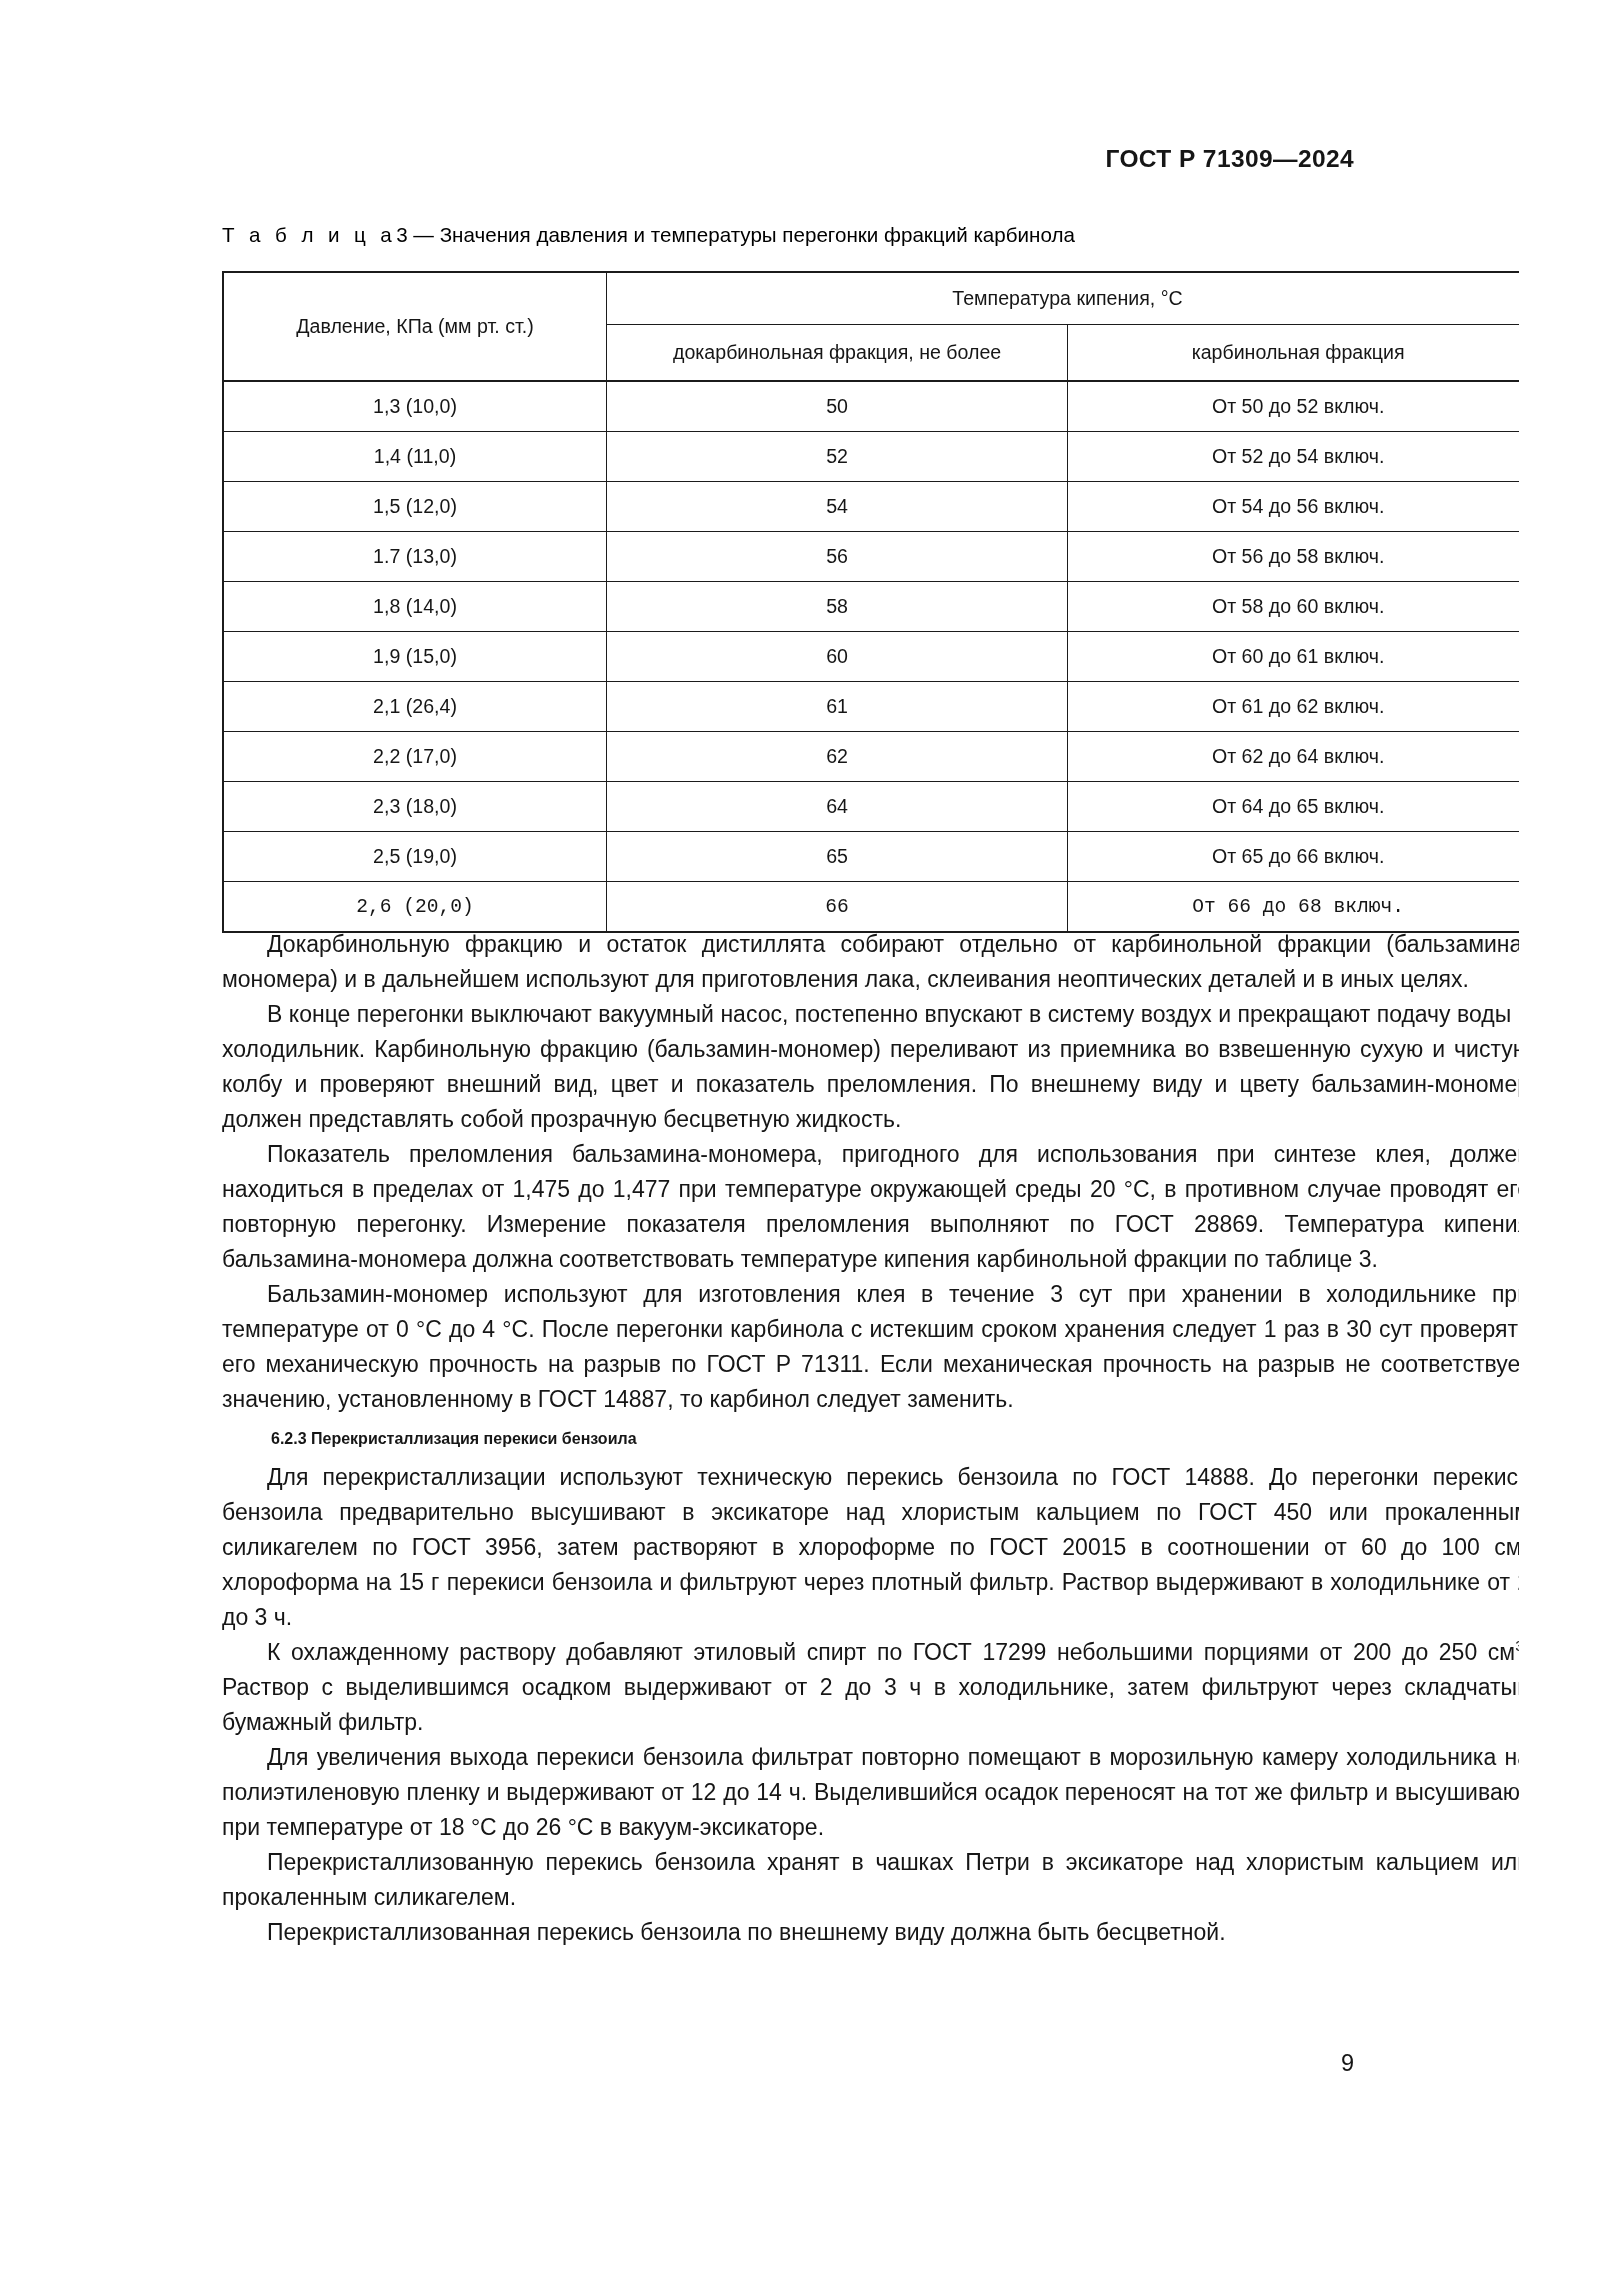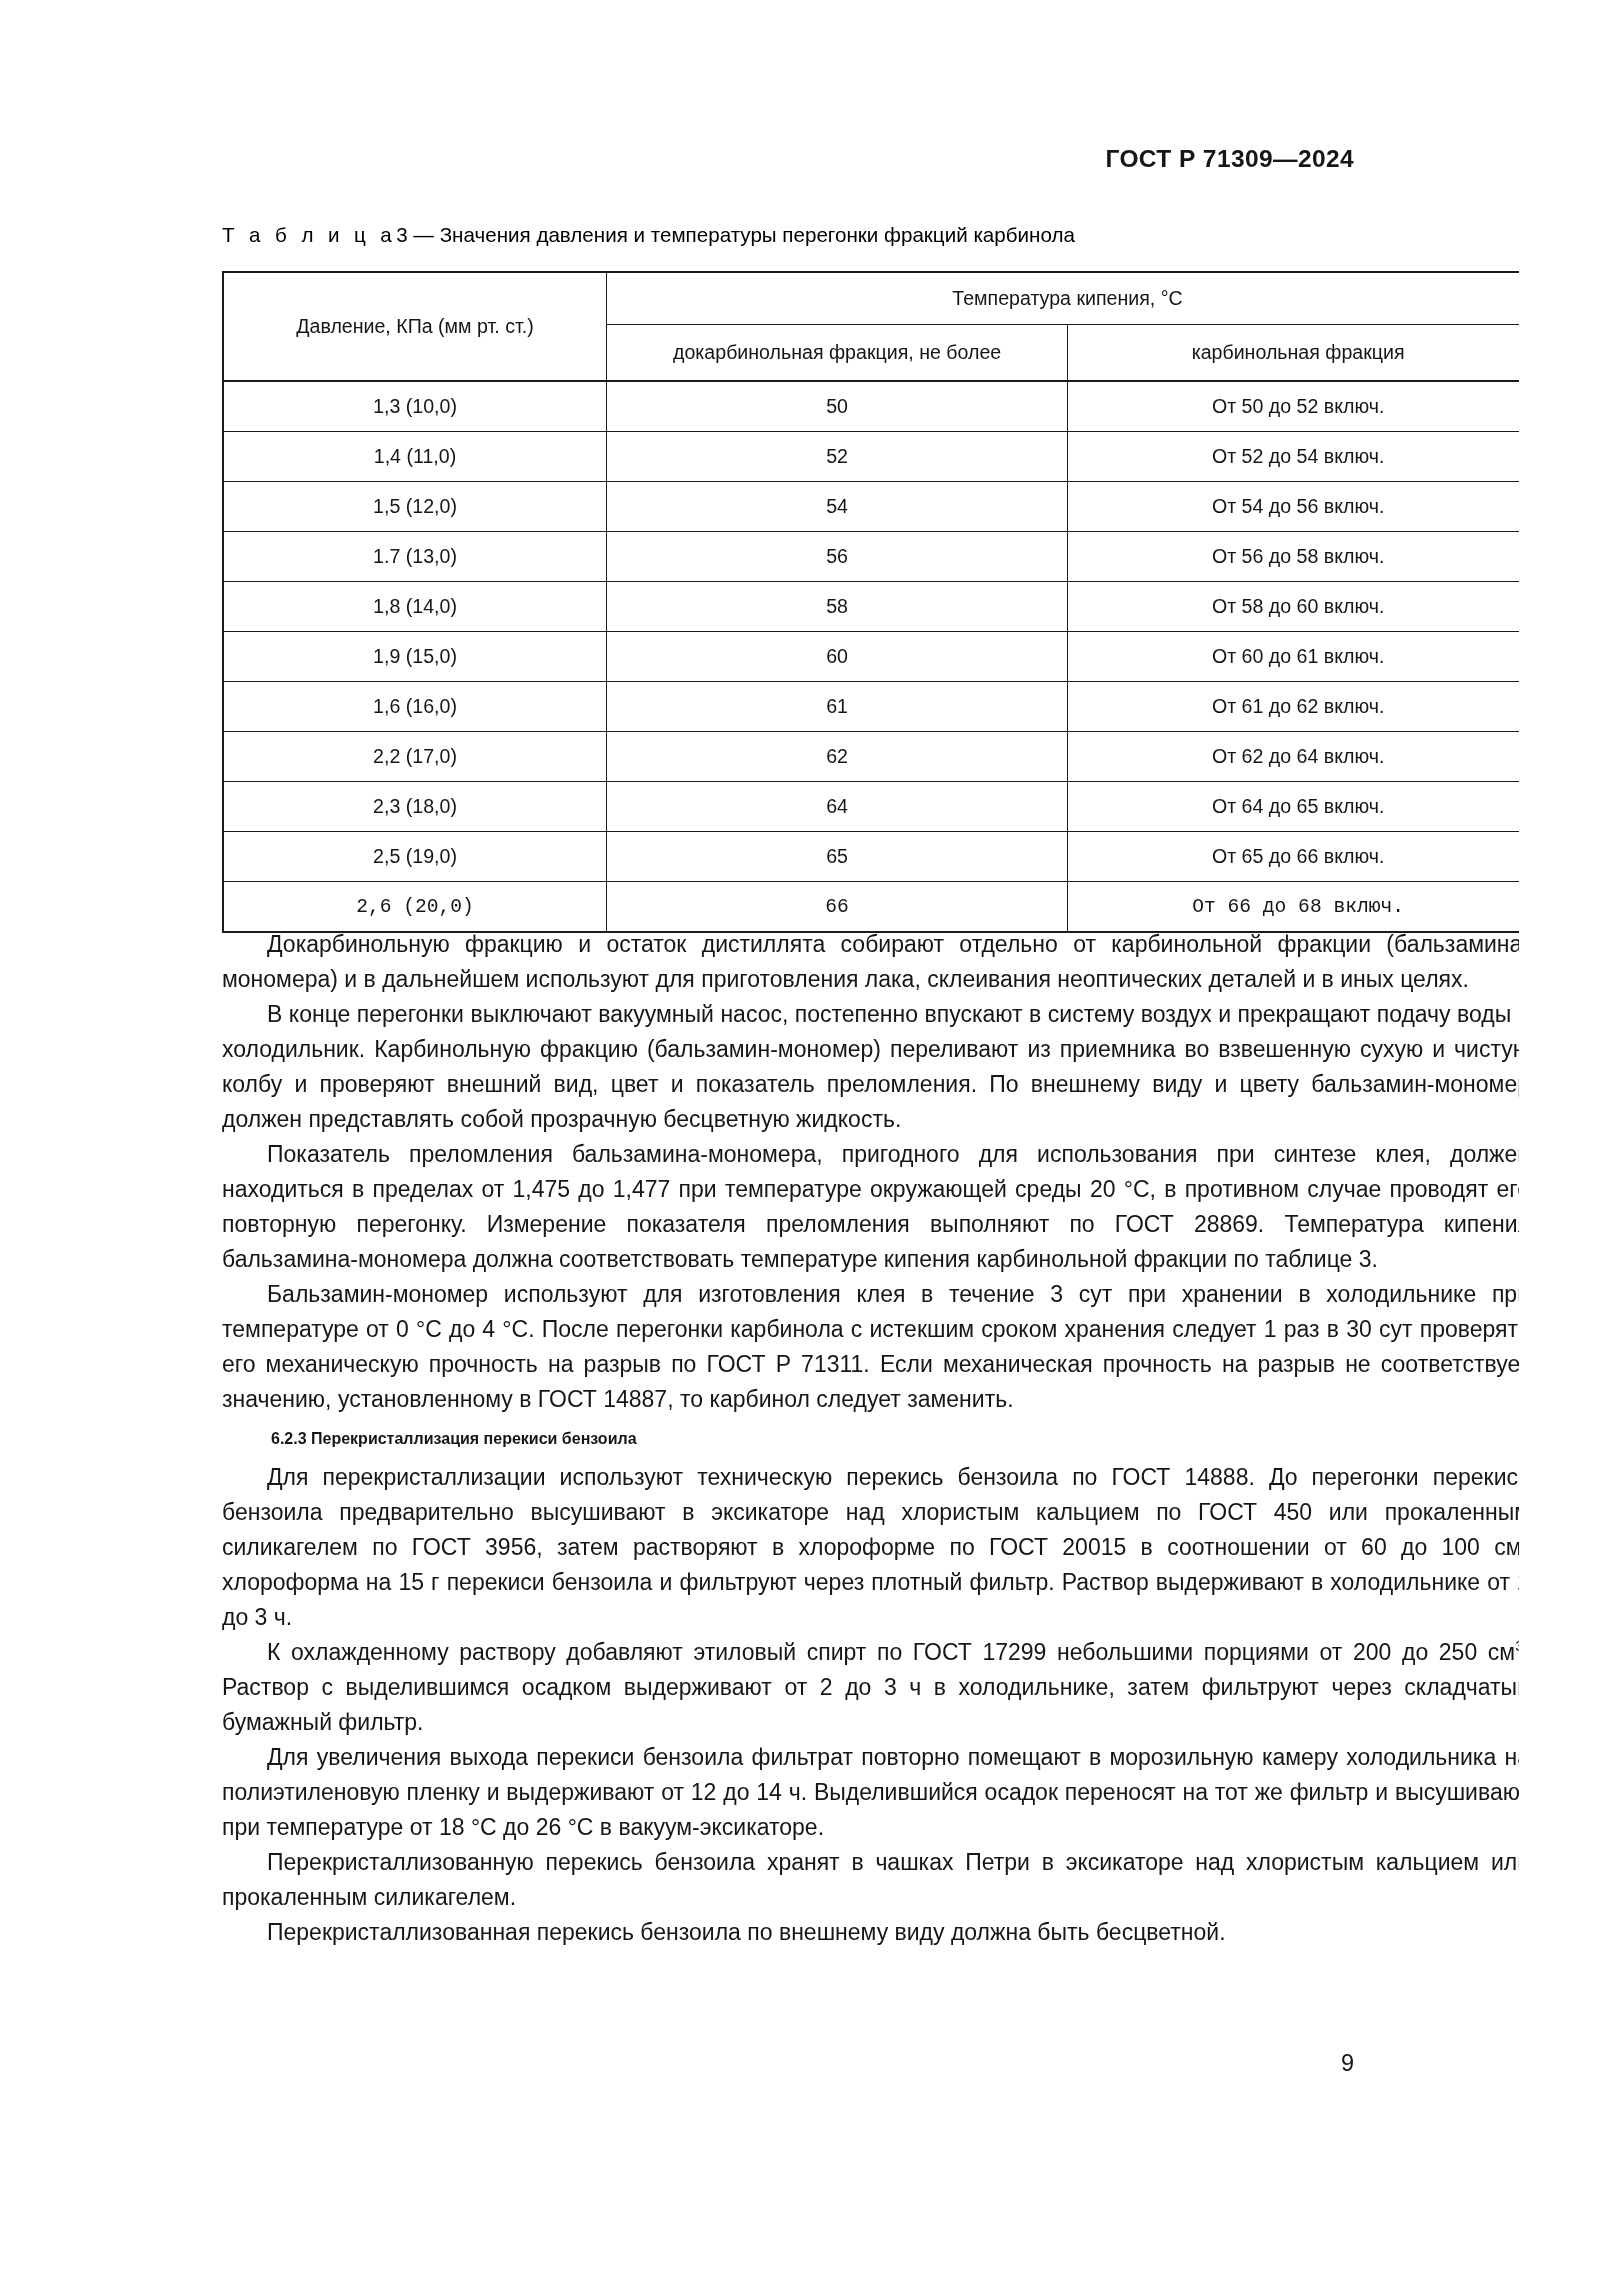--- a/index.html
+++ b/index.html
@@ -189,21 +189,21 @@
         <td class="c-pressure">1,8 (14,0)</td>
         <td>58</td>
         <td class="c-carb">От 58 до 60 включ.</td>
       </tr>
       <tr>
         <td class="c-pressure">1,9 (15,0)</td>
         <td>60</td>
         <td class="c-carb">От 60 до 61 включ.</td>
       </tr>
       <tr>
-        <td class="c-pressure">1,6 (16,0)</td>
+        <td class="c-pressure">2,1 (26,4)</td>
         <td>61</td>
         <td class="c-carb">От 61 до 62 включ.</td>
       </tr>
       <tr>
         <td class="c-pressure">2,2 (17,0)</td>
         <td>62</td>
         <td class="c-carb">От 62 до 64 включ.</td>
       </tr>
       <tr>
         <td class="c-pressure">2,3 (18,0)</td>

